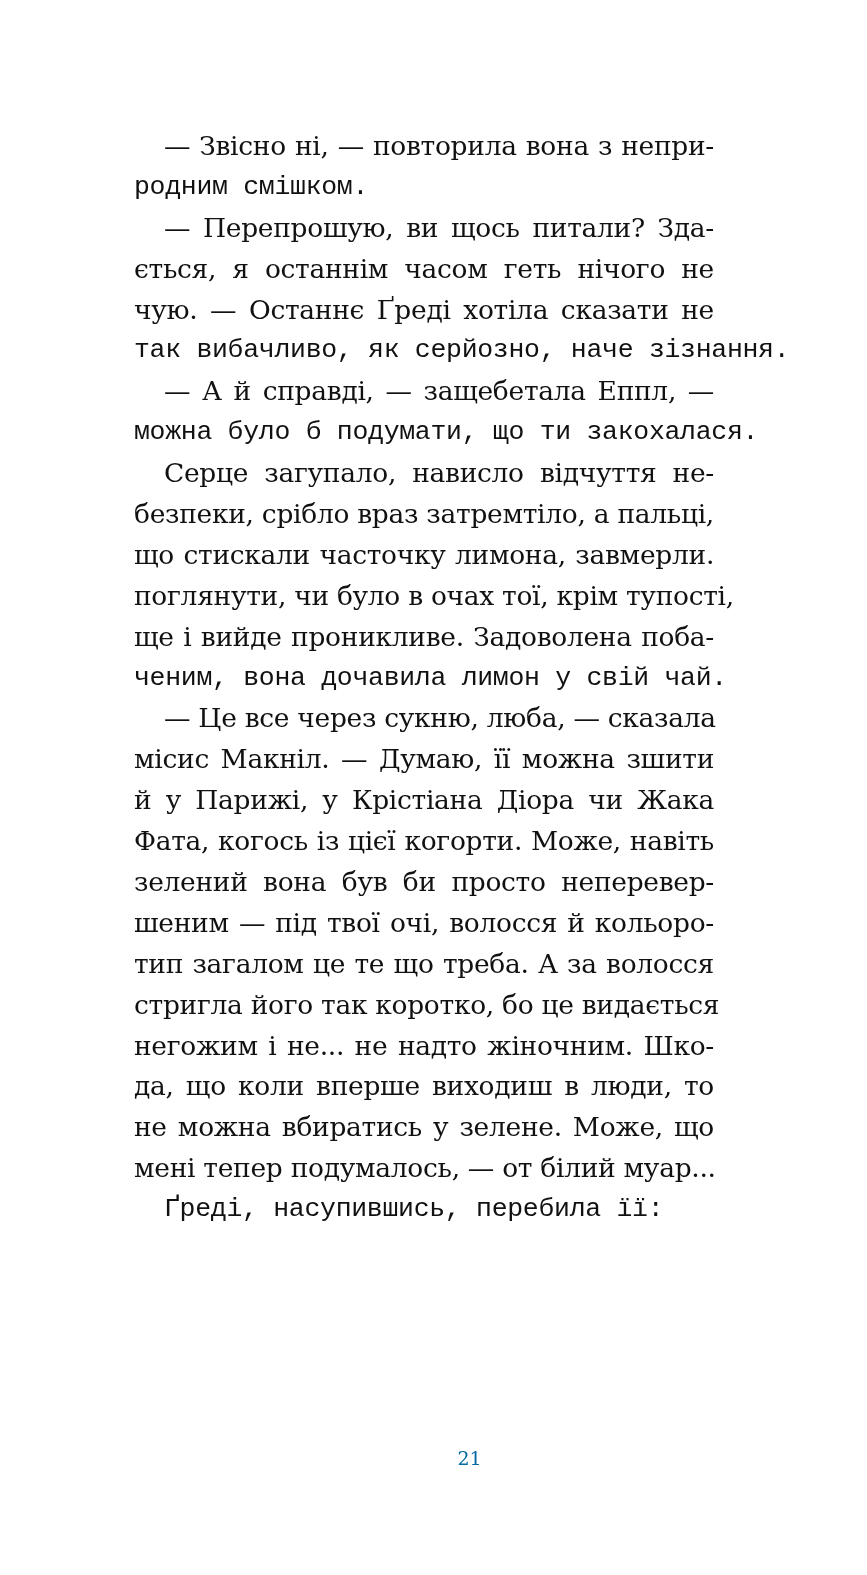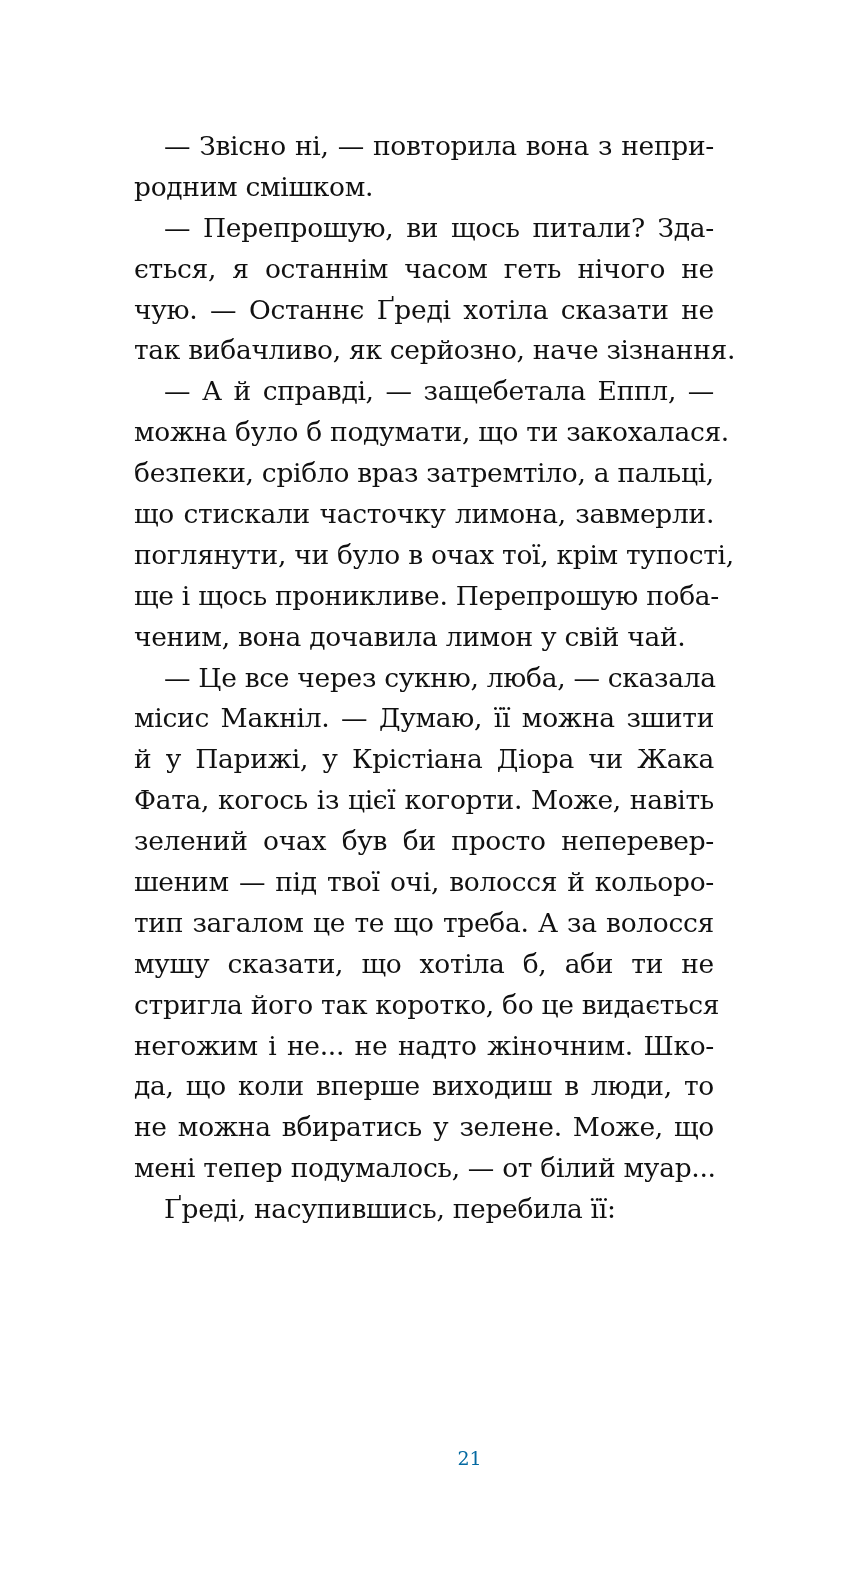--- a/index.html
+++ b/index.html
@@ -18,21 +18,21 @@
   }
   .line {
     height: 40.9px;
     line-height: 40.9px;
     white-space: nowrap;
     text-align: justify;
     text-align-last: justify;
     letter-spacing: -0.3px;
   }
   .line.indent { padding-left: 30px; }
-  .line.last { text-align-last: left; }
+  .line.last { text-align-last: left; font-family: Liberation Mono, monospace; }
   .page-number {
     position: absolute;
     left: 0; width: 867px;
     top: 1447px;
     text-align: center;
     font-family: "DejaVu Serif", serif;
     font-size: 19px;
     color: #0369a1;
     margin-left: 36px;
   }
@@ -43,33 +43,33 @@
 <div class="page">
   <div class="text-block" id="text-block">
       <div class="line indent">— Звісно ні, — повторила вона з непри-</div>
       <div class="line last">родним смішком.</div>
       <div class="line indent">— Перепрошую, ви щось питали? Зда-</div>
       <div class="line">ється, я останнім часом геть нічого не</div>
       <div class="line">чую. — Останнє Ґреді хотіла сказати не</div>
       <div class="line last">так вибачливо, як серйозно, наче зізнання.</div>
       <div class="line indent">— А й справді, — защебетала Еппл, —</div>
       <div class="line last">можна було б подумати, що ти закохалася.</div>
+      <div class="line indent">Серце загупало, нависло відчуття не-</div>
       <div class="line">безпеки, срібло враз затремтіло, а пальці,</div>
       <div class="line">що стискали часточку лимона, завмерли.</div>
       <div class="line">поглянути, чи було в очах тої, крім тупості,</div>
-      <div class="line">ще і щось проникливе. Перепрошую поба-</div>
+      <div class="line">ще і вийде проникливе. Задоволена поба-</div>
       <div class="line last">ченим, вона дочавила лимон у свій чай.</div>
       <div class="line indent">— Це все через сукню, люба, — сказала</div>
       <div class="line">місис Макніл. — Думаю, її можна зшити</div>
       <div class="line">й у Парижі, у Крістіана Діора чи Жака</div>
       <div class="line">Фата, когось із цієї когорти. Може, навіть</div>
-      <div class="line">зелений очах був би просто неперевер-</div>
+      <div class="line">зелений вона був би просто неперевер-</div>
       <div class="line">шеним — під твої очі, волосся й кольоро-</div>
       <div class="line">тип загалом це те що треба. А за волосся</div>
-      <div class="line">мушу сказати, що хотіла б, аби ти не</div>
       <div class="line">стригла його так коротко, бо це видається</div>
       <div class="line">негожим і не... не надто жіночним. Шко-</div>
       <div class="line">да, що коли вперше виходиш в люди, то</div>
       <div class="line">не можна вбиратись у зелене. Може, що</div>
       <div class="line">мені тепер подумалось, — от білий муар...</div>
       <div class="line indent last">Ґреді, насупившись, перебила її:</div>
     </div>
   <div class="page-number">21</div>
 </div>
 

